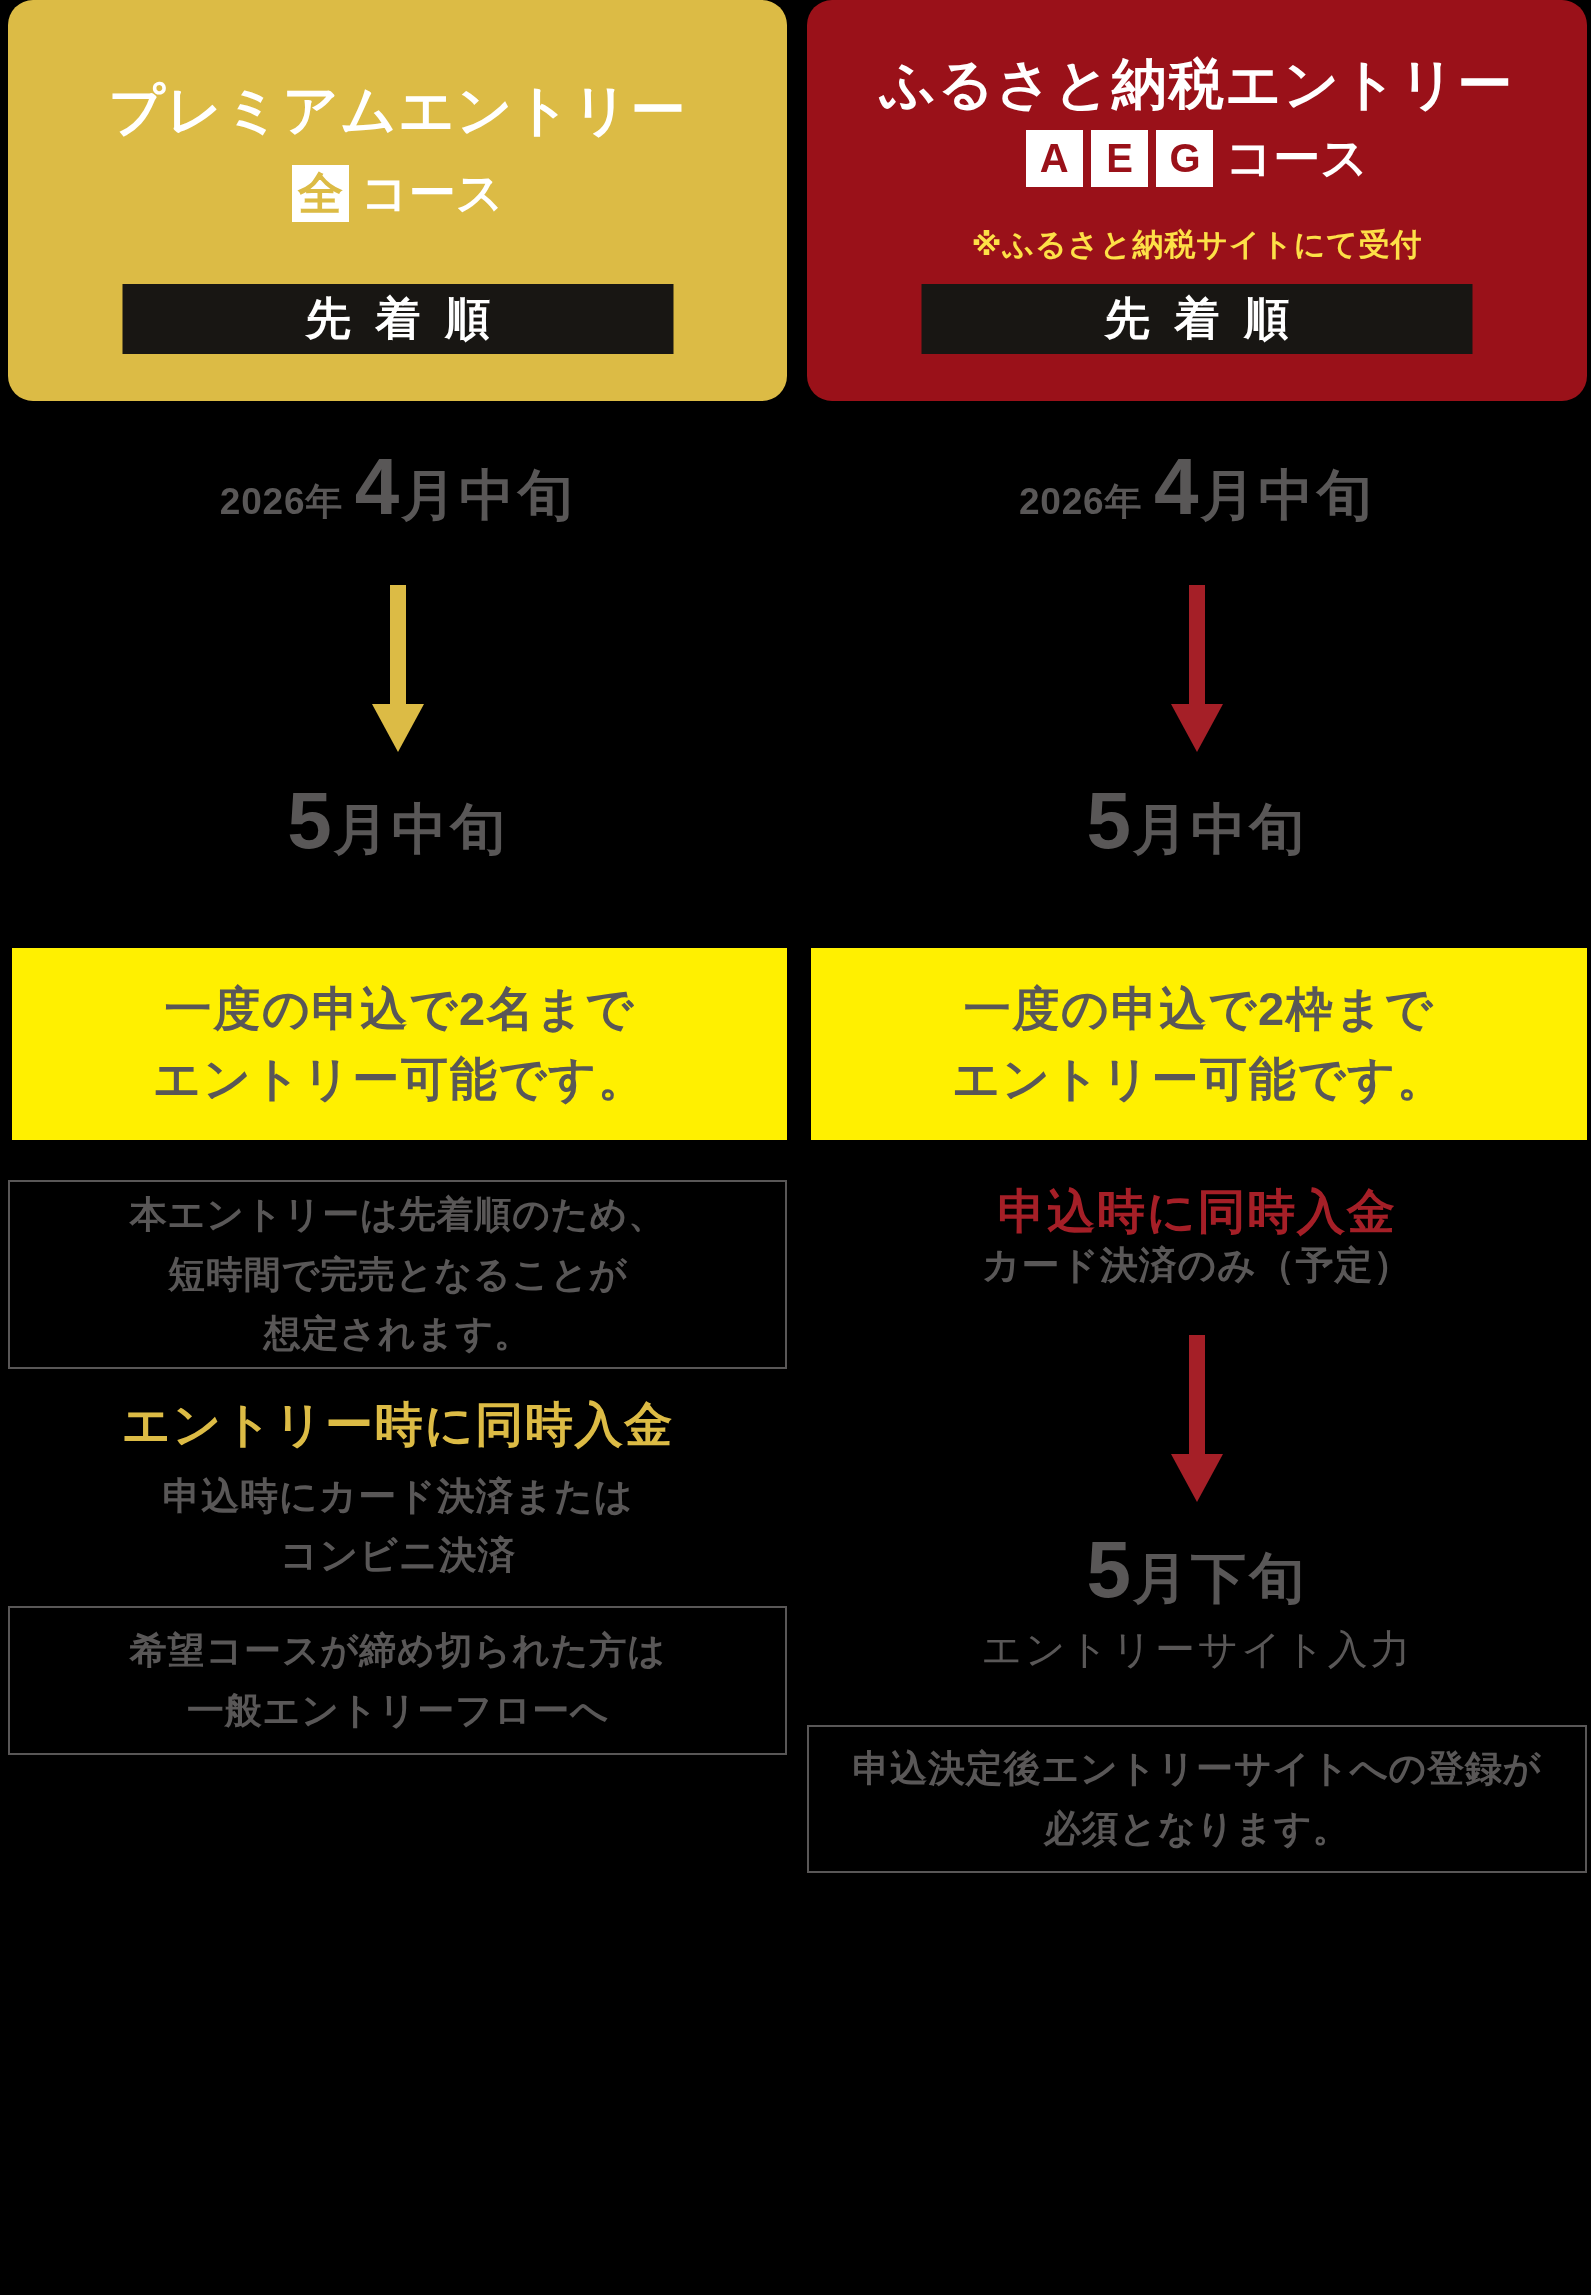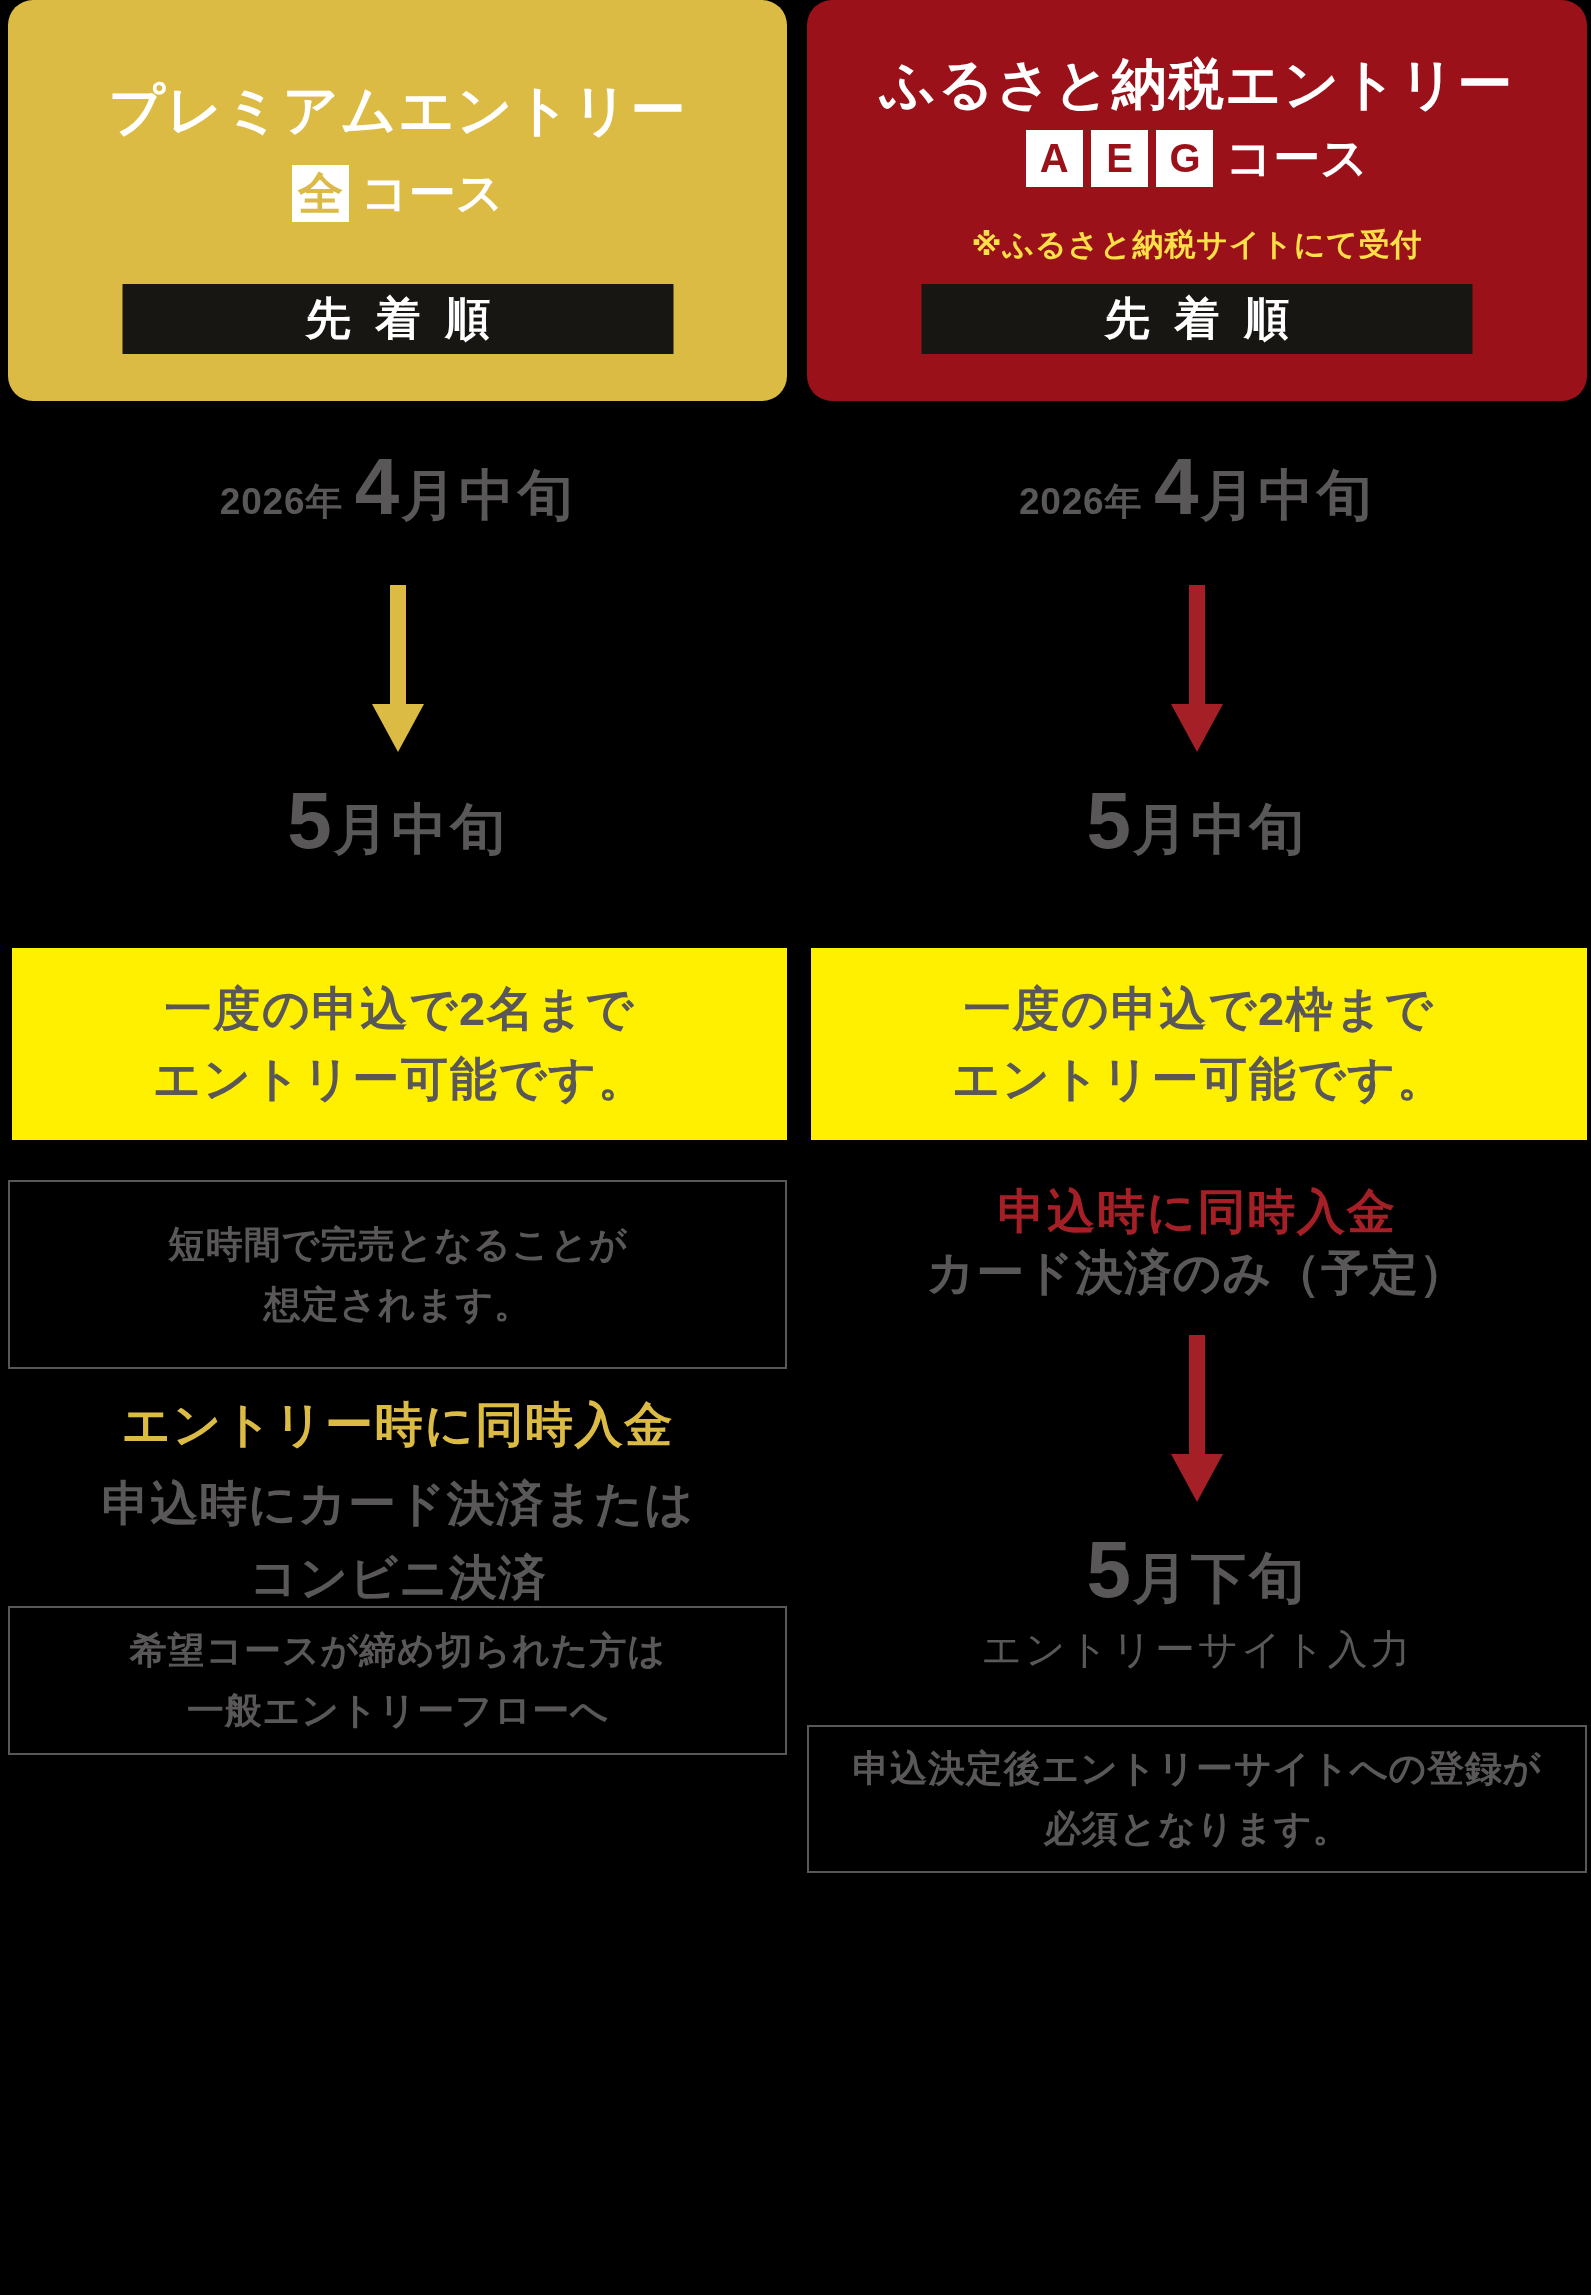--- a/index.html
+++ b/index.html
@@ -80,21 +80,21 @@
   .box-caution{top:1180px;height:185px;}
   .box-fallback{top:1606px;height:145px;}
   .box-registration{top:1725px;height:144px;}
 
   
   .pay-heading{position:absolute;left:0;right:0;text-align:center;font-weight:900;
                font-size:48px;letter-spacing:1.7px;white-space:nowrap;}
   .pay-heading-gold{top:1393px;color:var(--gold);}
   .pay-heading-red{top:1180px;color:var(--accent-red);}
   .pay-lines{position:absolute;left:0;right:0;text-align:center;color:var(--gray);
-             font-weight:900;font-size:48px;line-height:1.55;letter-spacing:0.8px;}
+             font-weight:900;font-size:38px;line-height:1.55;letter-spacing:0.8px;}
   .pay-lines-left{top:1467px;}
   .pay-lines-right{top:1236px;}
 
   .entry-site{position:absolute;top:1622px;left:0;right:0;text-align:center;
               color:var(--gray);font-weight:400;font-size:40px;letter-spacing:2.5px;}
 </style>
 </head>
 <body>
 
 <div class="stage">
@@ -126,20 +126,21 @@
       <span class="big-digit">5</span>
       <span class="month-label">月中旬</span>
     </div>
 
     <div class="cap-box">
       <div>一度の申込で2名まで</div>
       <div>エントリー可能です。</div>
     </div>
 
     <div class="note-box box-caution">
+      <div>本エントリーは先着順のため、</div>
       <div>短時間で完売となることが</div>
       <div>想定されます。</div>
     </div>
 
     <div class="pay-heading pay-heading-gold">エントリー時に同時入金</div>
     <div class="pay-lines pay-lines-left">
       <div>申込時にカード決済または</div>
       <div>コンビニ決済</div>
     </div>
 

